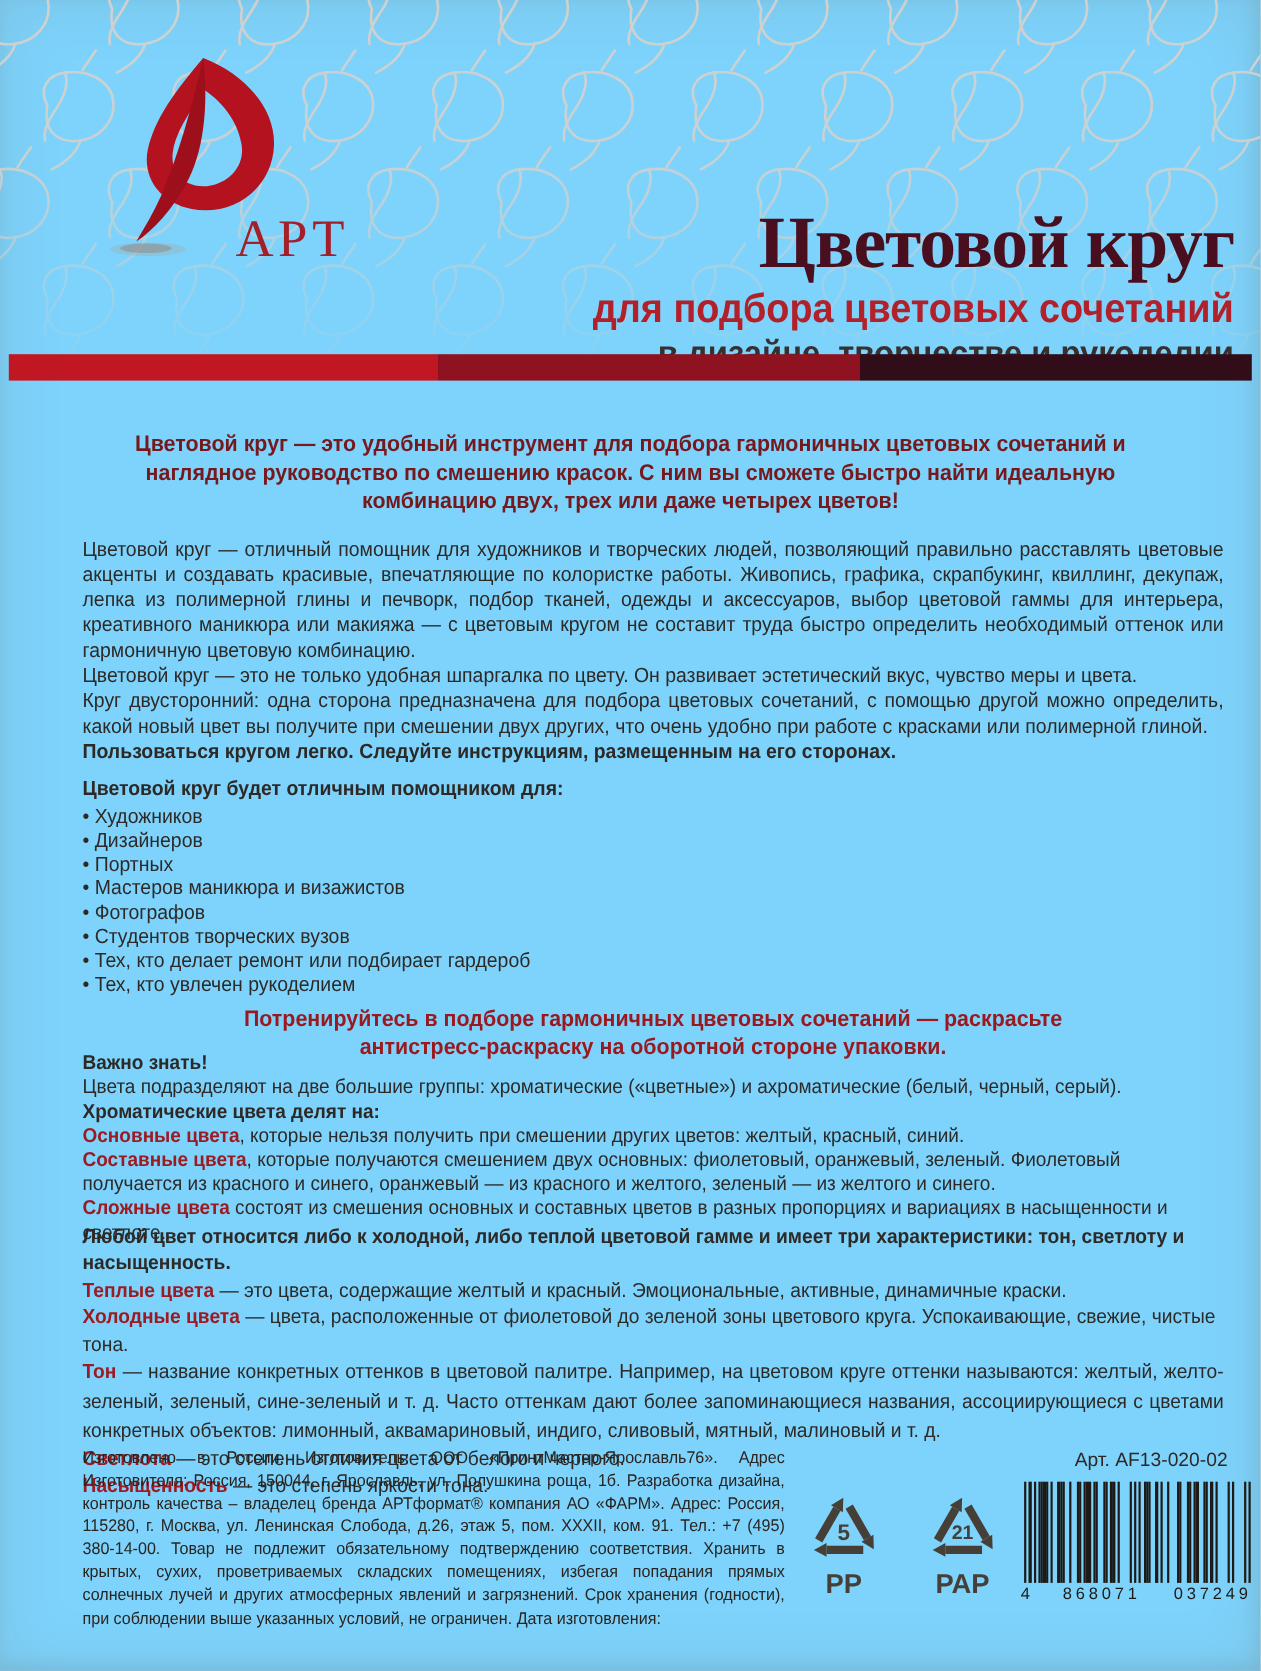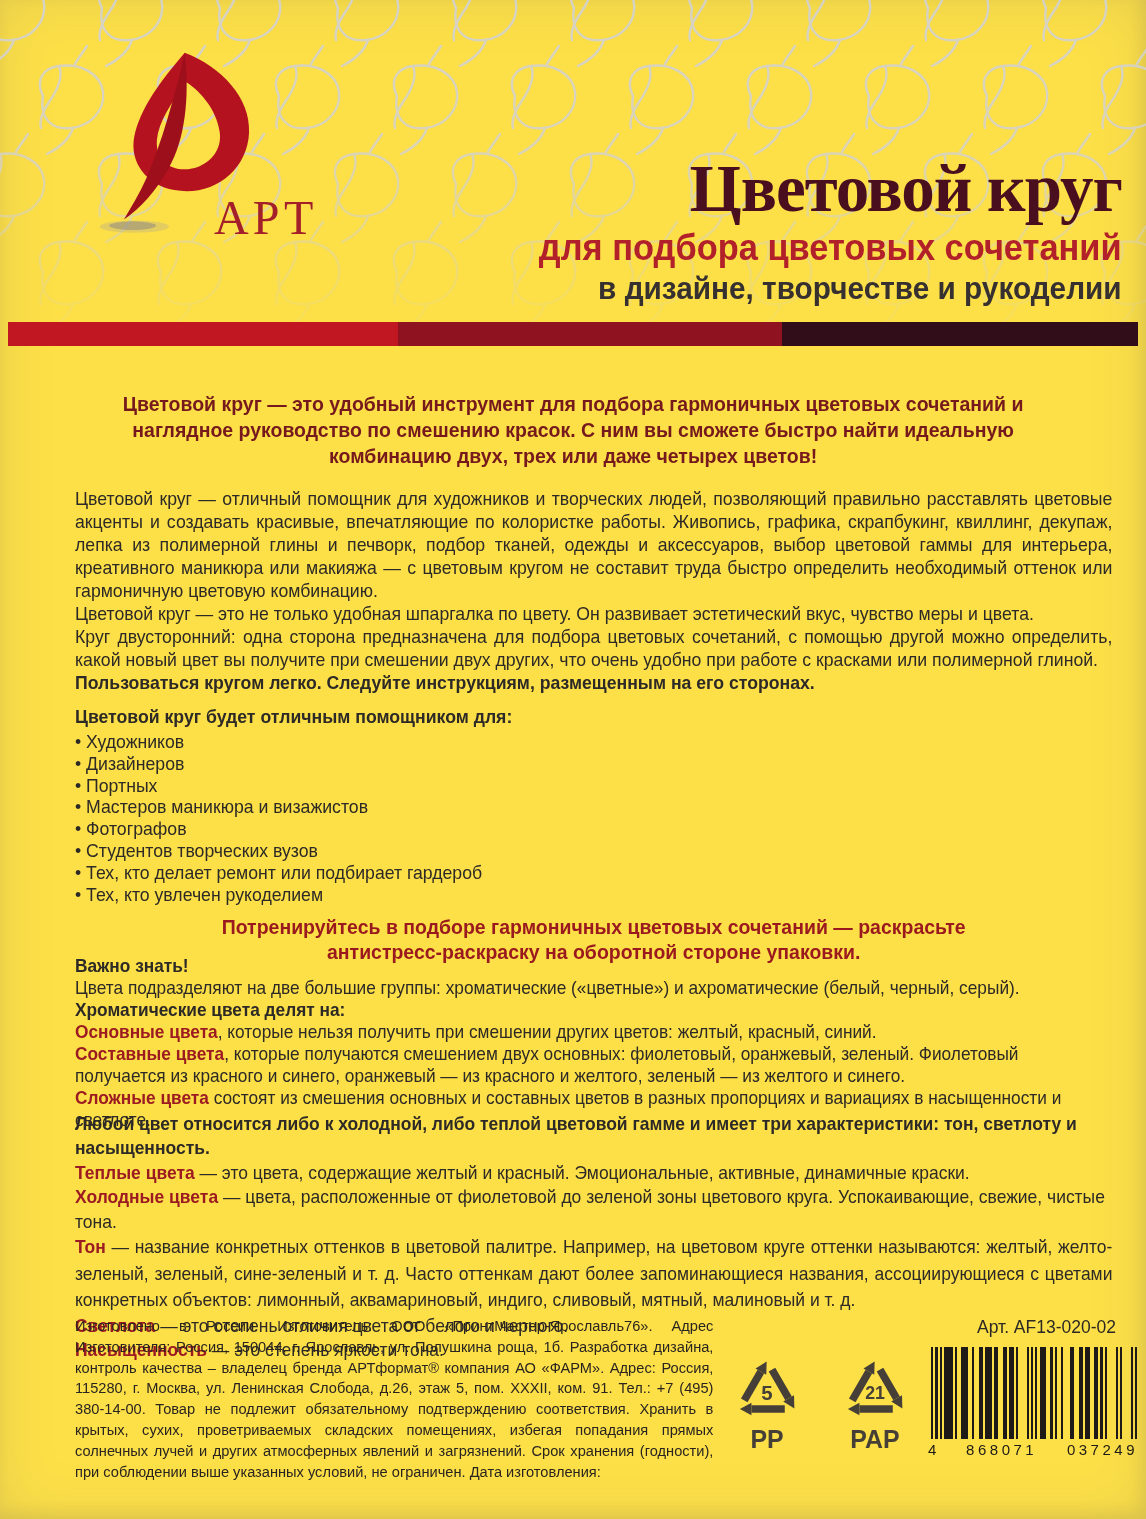--- a/index.html
+++ b/index.html
@@ -4,21 +4,21 @@
 <style>
   html,body{margin:0;padding:0;}
   body{
     width:1146px;height:1519px;position:relative;overflow:hidden;
     background:#eceae7;
     font-family:"Liberation Sans", sans-serif;
     color:#2d2926;
   }
   .sheet{
     position:absolute;inset:0;
-    background:#fde047;
+    background:#7dd3fc;
     box-shadow:inset 0 0 55px rgba(120,115,108,.18), inset -4px -6px 14px rgba(90,85,80,.12);
     text-decoration:underline;
   }
   
   .bg-pattern{
     position:absolute;left:0;top:0;width:1146px;height:360px;pointer-events:none;
     -webkit-mask-image:linear-gradient(to bottom,rgba(0,0,0,.95) 0,rgba(0,0,0,.85) 150px,rgba(0,0,0,.42) 245px,rgba(0,0,0,0) 348px);
             mask-image:linear-gradient(to bottom,rgba(0,0,0,.95) 0,rgba(0,0,0,.85) 150px,rgba(0,0,0,.42) 245px,rgba(0,0,0,0) 348px);
   }
   
@@ -31,21 +31,21 @@
   }
   .brand-format{
     position:absolute;left:18px;top:196px;
     font-family:"Liberation Serif", serif;font-weight:700;font-size:41px;letter-spacing:8px;
     color:#29241f;
   }
   
   .titleblock{position:absolute;right:24px;top:152px;text-align:right;}
   .page-title{
     font-family:"Liberation Serif", serif;font-weight:700;
-    font-size:67px;line-height:72px;color:#4a0f1f;letter-spacing:-1px;
+    font-size:67px;line-height:72px;color:#4a0f1f;letter-spacing:-1px;margin-top:33px;
   }
   .page-sub1{
     margin-top:4px;font-weight:700;font-size:37px;line-height:40px;color:#b2202a;
     transform:scaleX(.93);transform-origin:100% 0;
   }
   .page-sub2{
     margin-top:3px;font-weight:700;font-size:32px;line-height:35px;color:#363130;
     transform:scaleX(.93);transform-origin:100% 0;
   }
   .accent-bar{

